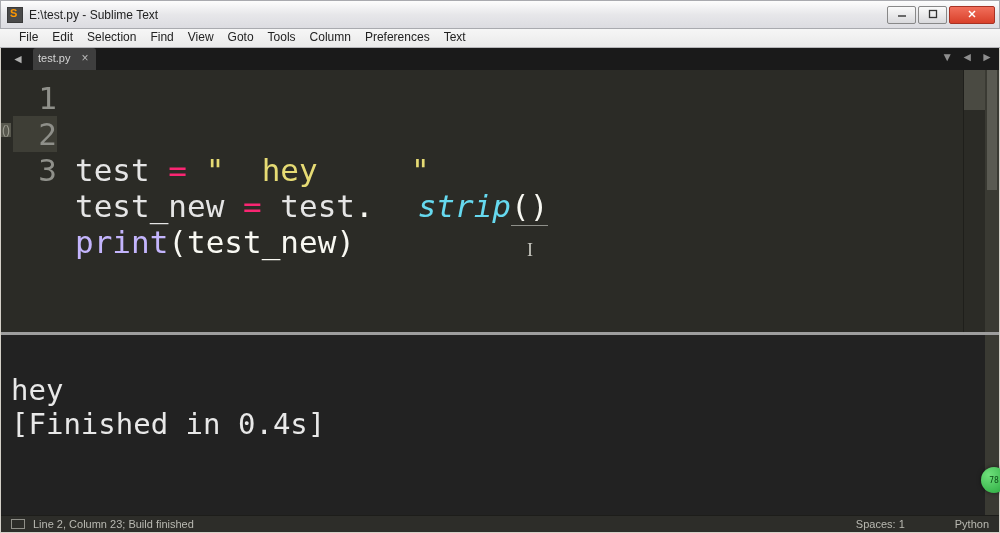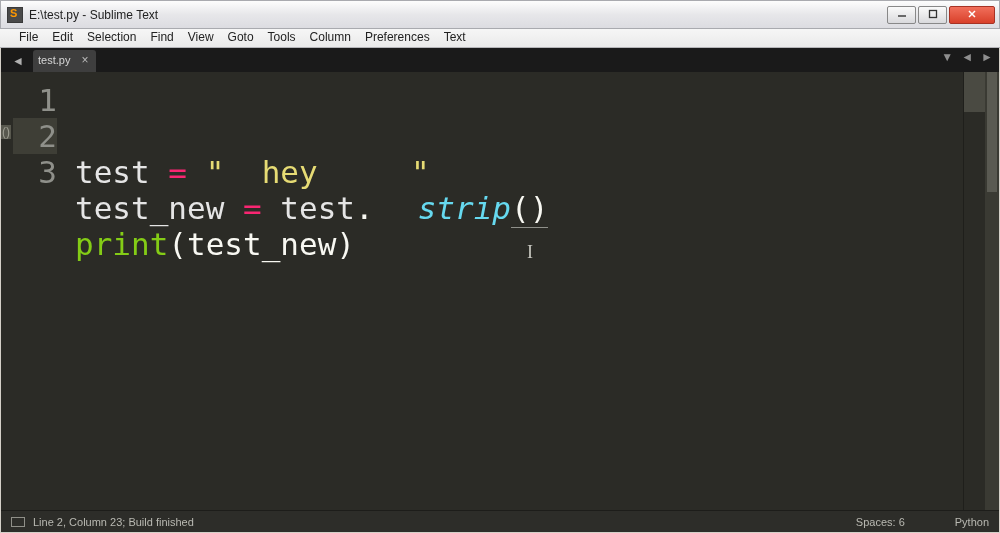--- a/index.html
+++ b/index.html
@@ -29,21 +29,21 @@
   .editor { flex:1; display:flex; position:relative; background:#2b2b26; }
   .gutter-brace { width:12px; background:#2b2b26; position:relative; }
   .brace-match { position:absolute; left:0; top:53px; font-size:12px; color:#9e9e92; background:#58584e; padding:0 1px; }
   .gutter { width:56px; background:#2b2b26; text-align:right; padding:10px 12px 0 0; font-family:Consolas,monospace; font-size:31px; color:#8f908a; }
   .gutter .ln.cur { background:#3e3e36; }
   .code { flex:1; padding:10px 0 0 6px; font-family:Consolas,monospace; font-size:31px; position:relative; white-space:pre; }
   .tok-id   { color:#e5e5e5; }
   .tok-op   { color:#f92672; }
   .tok-str  { color:#e6db74; }
   .tok-fn   { color:#66d9ef; font-style:italic;margin-left:44px; }
-  .tok-call { color:#84cc16; }
+  .tok-call { color:#c4b5fd; }
   .tok-punc { color:#f8f8f2; }
   .tok-und  { border-bottom:1px solid #8f908a; padding-bottom:1px; }
   .ibeam { position:absolute; font-family:serif; font-size:18px; color:#c8c8c0; left:458px; top:170px; }
   .minimap { width:22px; background:#2b2b26; border-left:1px solid #1f1f1b; position:relative; }
   .mini-thumb { position:absolute; top:0; left:0; right:0; height:40px; background:#4a4a42; }
   .editor-scroll { width:14px; background:#3a3a33; position:relative; }
   .editor-scroll::after { content:""; position:absolute; left:2px; right:2px; top:0; height:120px; background:#5a5a52; }
   
   .console { height:183px; background:#222; color:#e8e8e8; font-family:Consolas,monospace; font-size:29px; padding:4px 10px 0 10px; border-top:3px solid #9e9e9e; position:relative; white-space:pre; }
   .console-scroll { position:absolute; right:0; top:0; bottom:0; width:14px; background:#3a3a33; }
@@ -114,24 +114,30 @@
     </div>
     <div class="code" id="code">
       <div><span class="tok-id">test </span><span class="tok-op">=</span><span class="tok-id"> </span><span class="tok-str">"  hey     "</span></div><div><span class="tok-id">test_new </span><span class="tok-op">=</span><span class="tok-id"> test</span><span class="tok-punc">.</span><span class="tok-fn">strip</span><span class="tok-punc tok-und">()</span></div><div><span class="tok-call">print</span><span class="tok-punc">(test_new)</span></div><div class="ibeam">I</div>
     </div>
     <div class="minimap">
       <div class="mini-thumb"></div>
     </div>
     <div class="editor-scroll"></div>
   </div>
 
+  <div class="console">
+<span>hey</span>
+<span>[Finished in 0.4s]</span>
+    <div class="console-scroll"></div>
+    <div class="green-badge">78</div>
+  </div>
 
   <div class="statusbar">
     <div class="status-ico"></div>
     <div>Line 2, Column 23; Build finished</div>
     <div class="spacer"></div>
     <div class="status-right">
-      <div>Spaces: 6</div>
+      <div>Spaces: 1</div>
       <div>Python</div>
     </div>
   </div>
 
 </div>
 
 </body></html>

